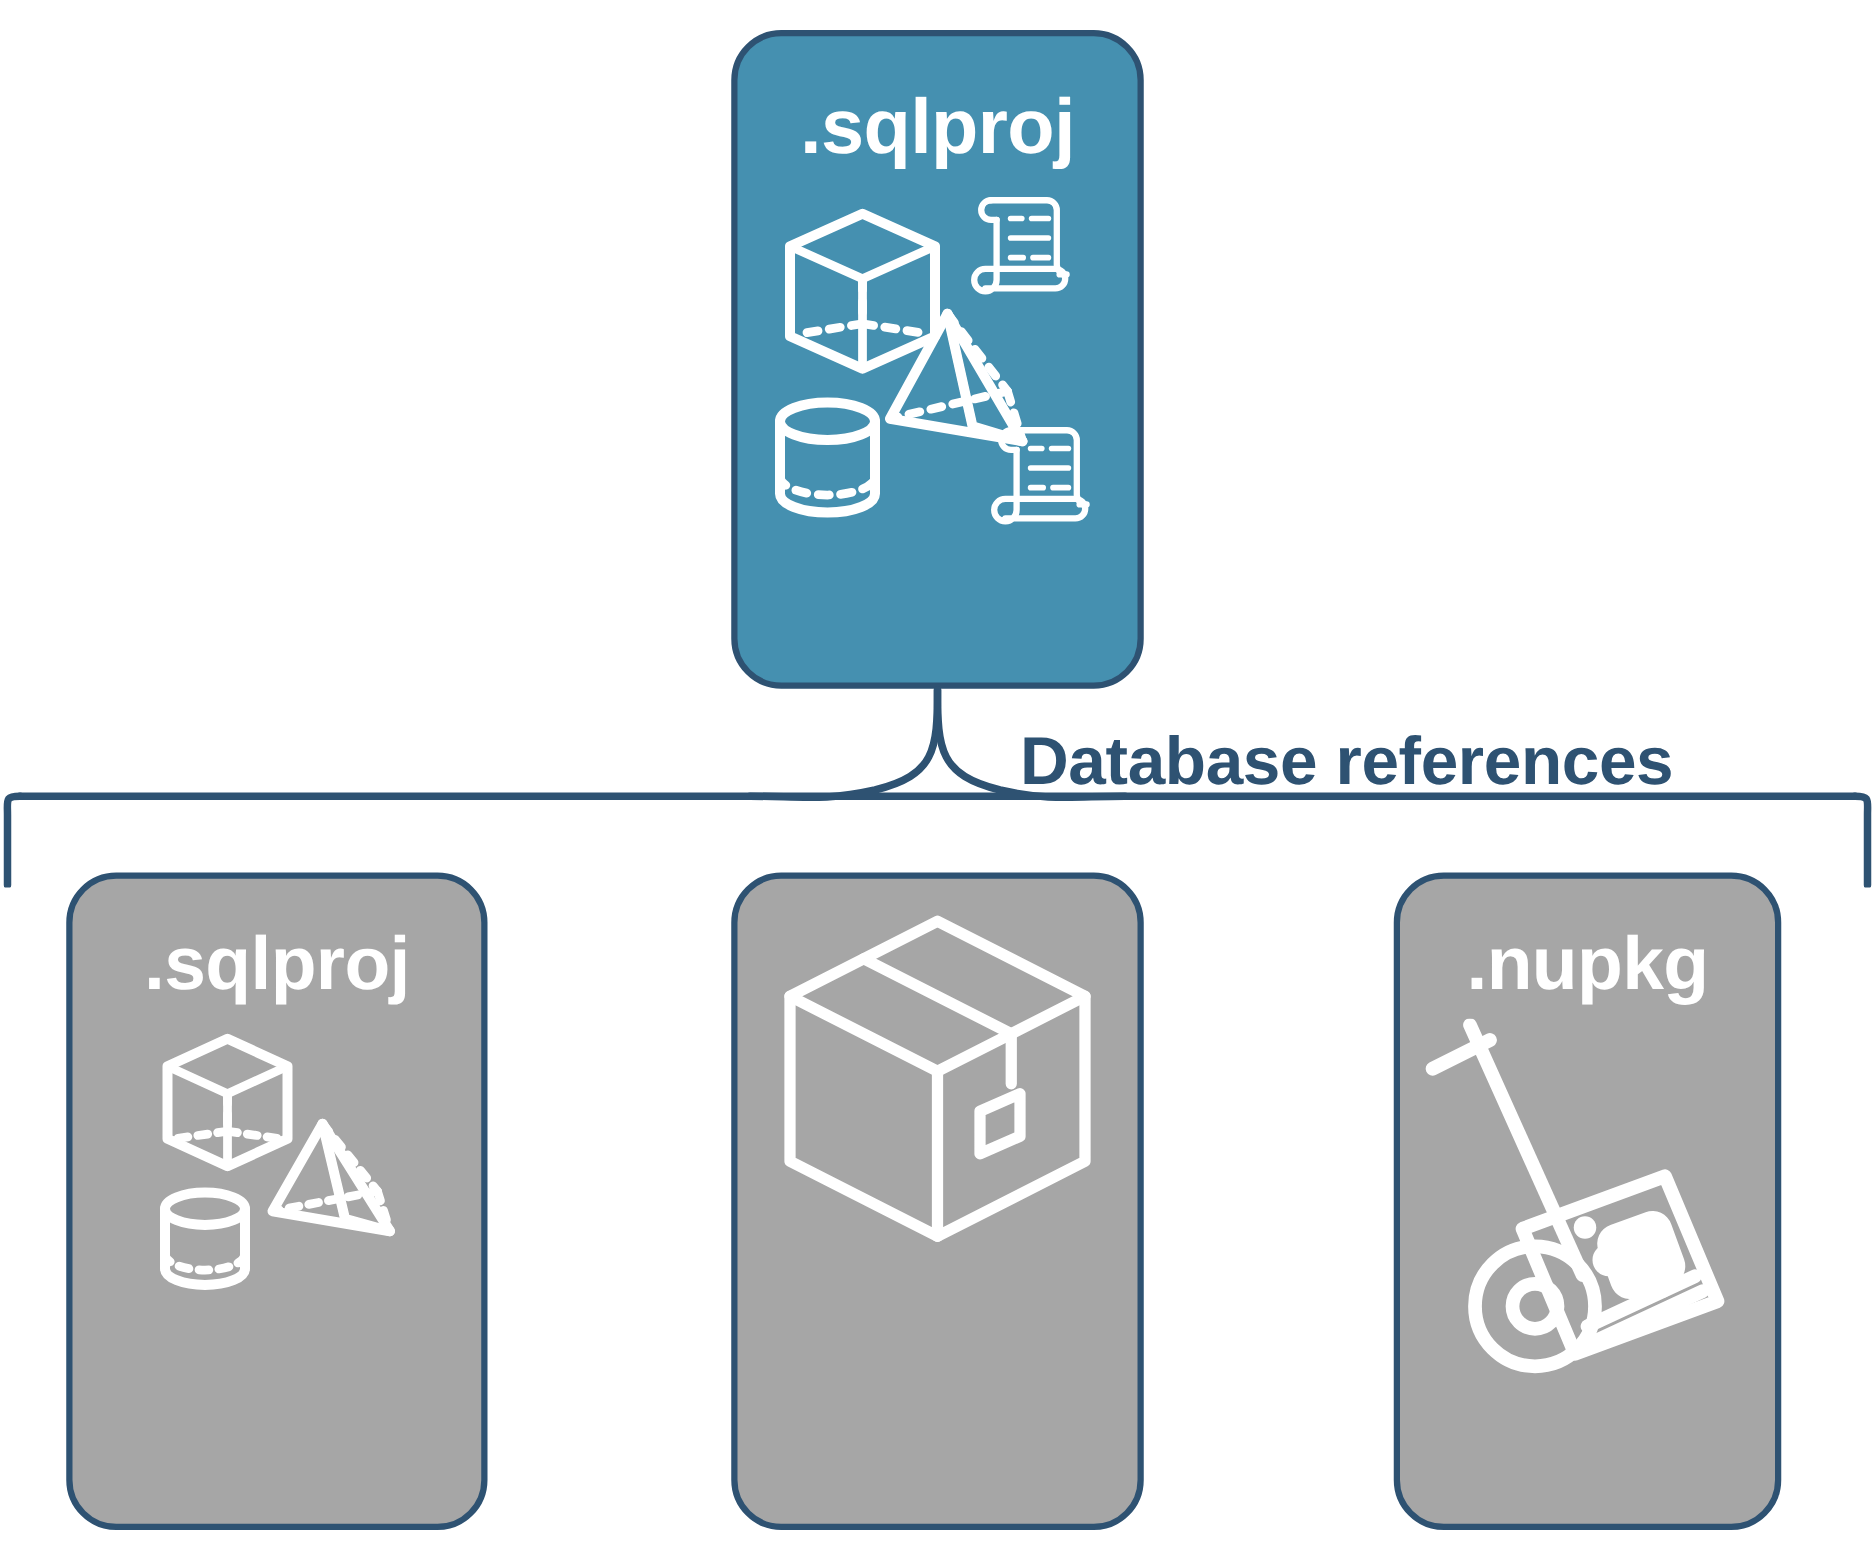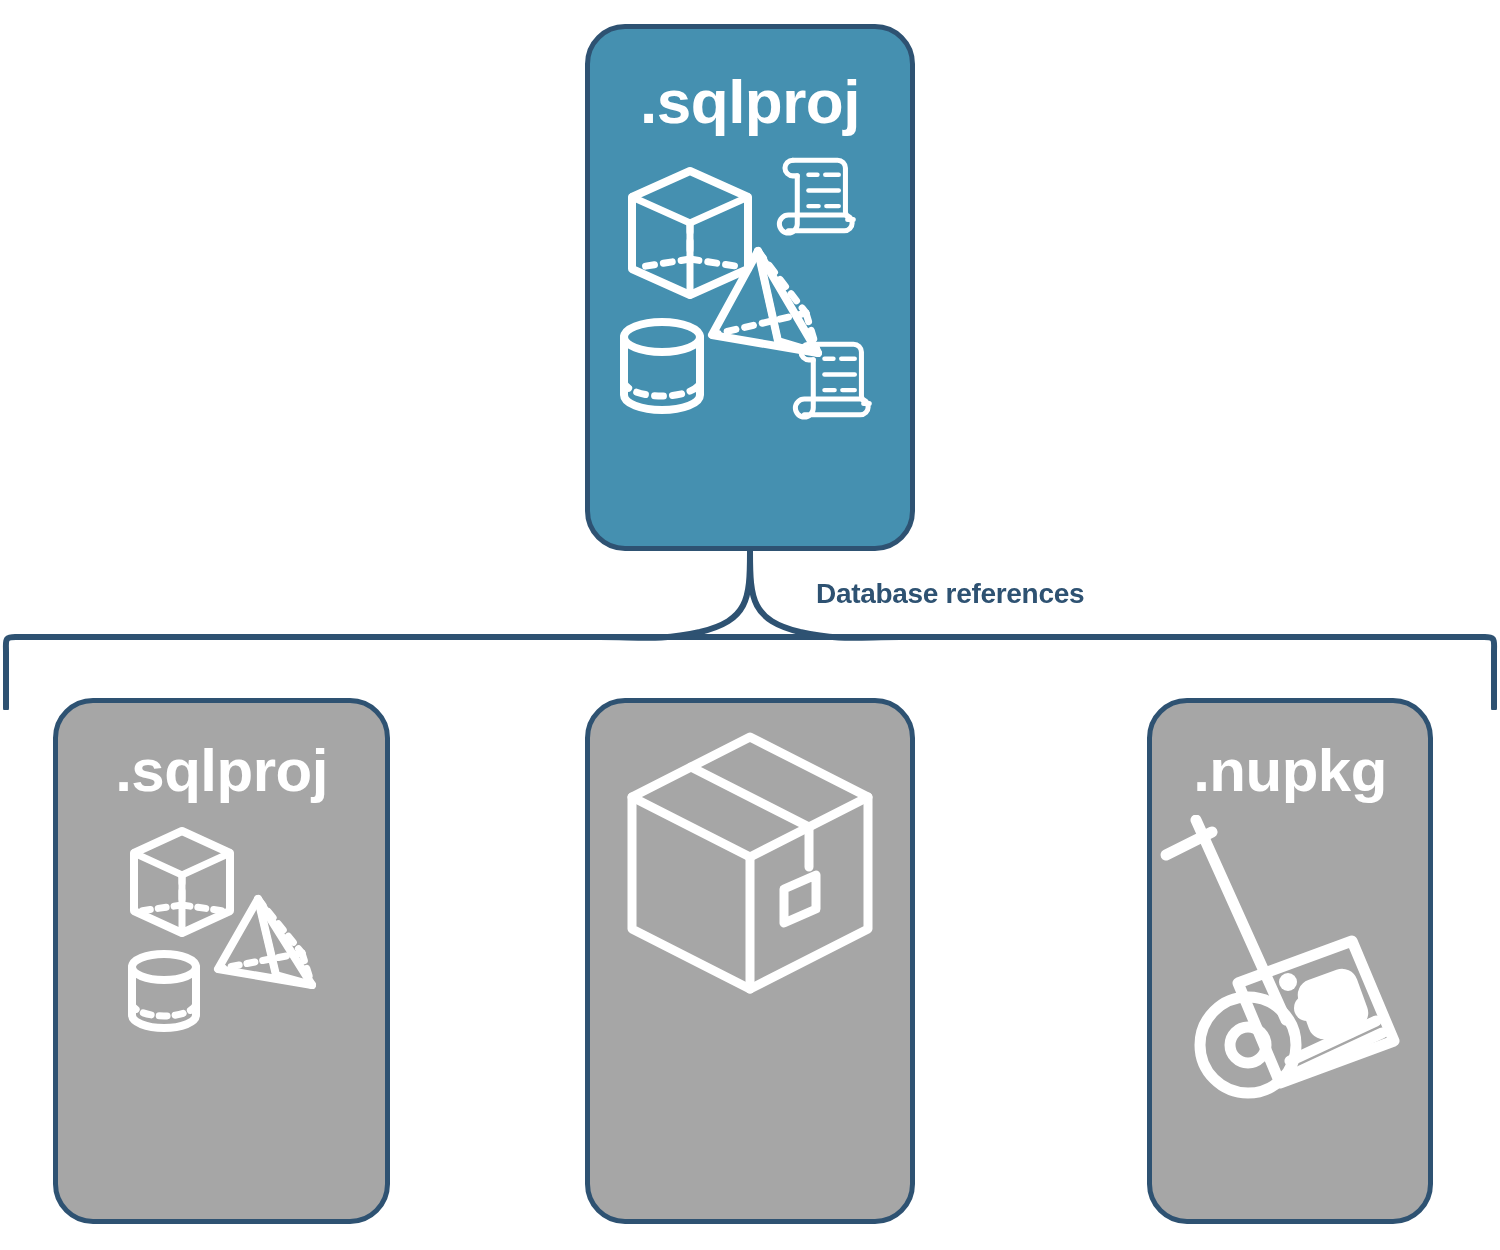--- a/index.html
+++ b/index.html
@@ -34,33 +34,33 @@
 
   
   #card-top{left:585px;top:24px;width:330px;height:527px;}
   #card-top .card-title{font-size:62px;margin-top:42px;}
   #card-top .icon-area{position:relative;width:300px;height:300px;margin-top:8px;}
 
   
   .card.bottom{top:698px;height:526px;width:337px;}
   #card-sqlproj{left:53px;}
   #card-dacpac{left:585px;width:330px;}
-  #card-nupkg{left:1115px;width:286px;margin-left:32px;}
+  #card-nupkg{left:1115px;width:310px;}
   .card.bottom .card-title{font-size:60px;margin-top:38px;}
   .card.bottom .icon-area{position:relative;width:300px;height:300px;margin-top:14px;}
 
   .svg-abs{position:absolute;left:0;top:0;}
 
   
   #connector{position:absolute;left:0;top:540px;width:1500px;height:170px;}
   #brace-label{
     position:absolute;
     left:816px;top:578px;
     color:#2E5272;
-    font-size:28px;
+    font-size:54px;
     font-weight:bold;
     letter-spacing:-0.3px;
     white-space:nowrap;
     user-select:none;
   }
 </style>
 </head>
 <body>
 
 <div class="stage">

